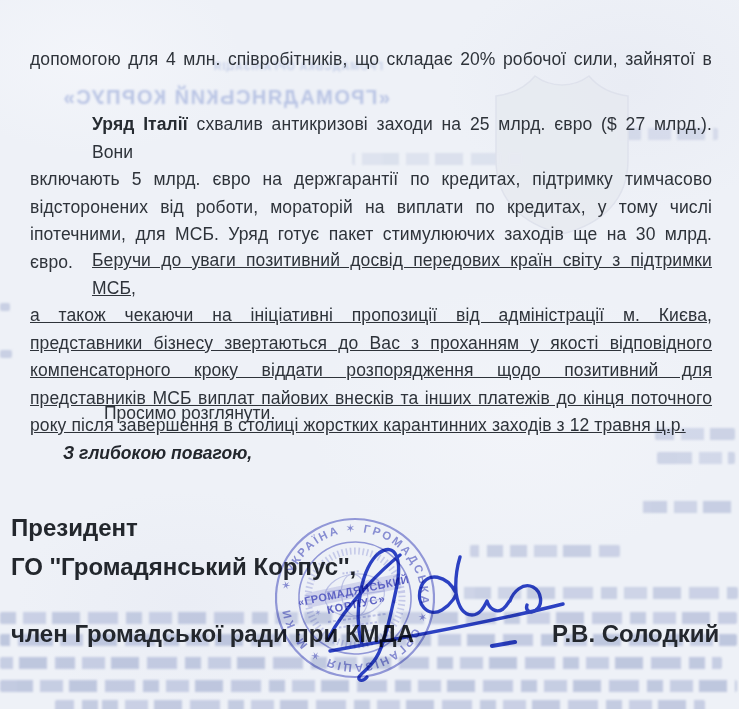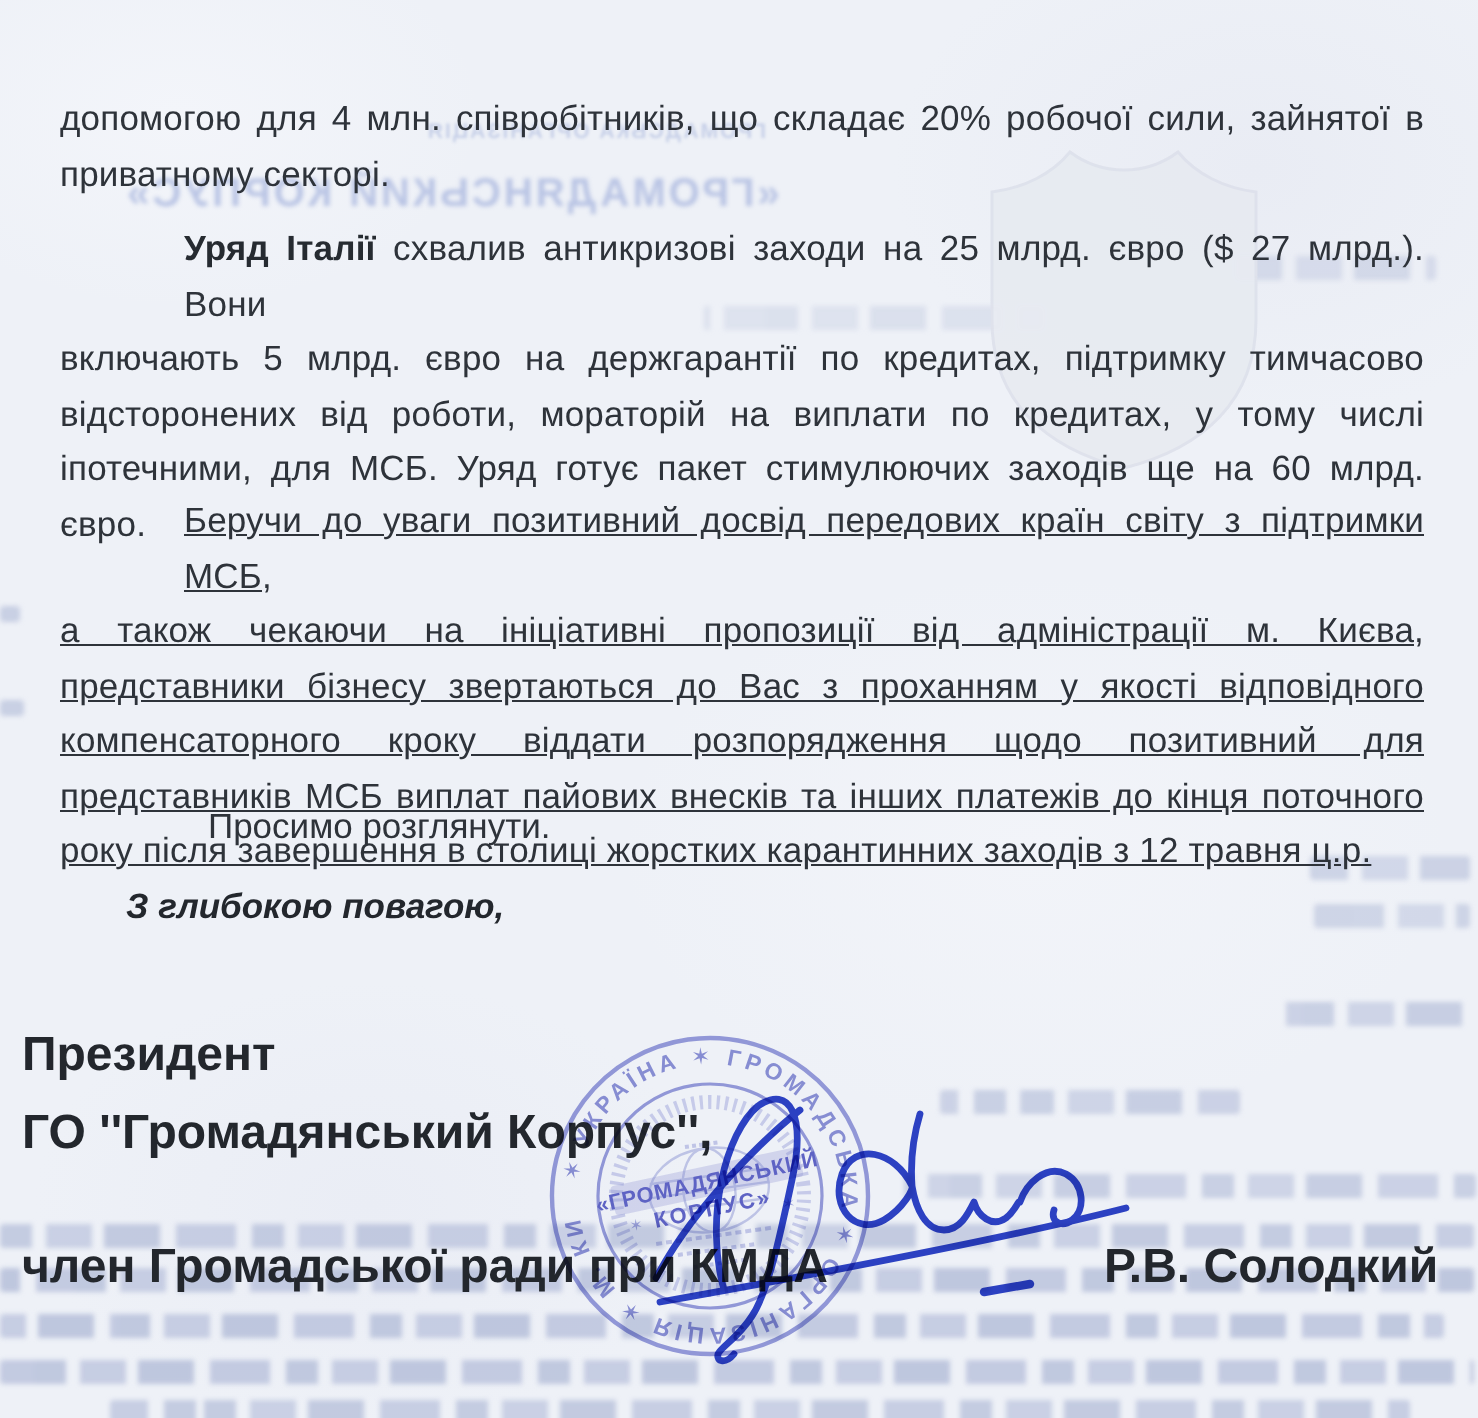--- a/index.html
+++ b/index.html
@@ -84,28 +84,27 @@
     <div class="bleed-line" style="left:0;top:680px;width:737px;opacity:.55;background-position:17px 0;"></div>
     <div class="bleed-line" style="left:55px;top:700px;width:650px;opacity:.50;background-position:47px 0;"></div>
     <div class="bleed-line" style="left:0;top:303px;width:10px;height:8px;opacity:.45;"></div>
     <div class="bleed-line" style="left:0;top:350px;width:12px;height:8px;opacity:.45;"></div>
   </div>
 
   <div class="letter">
 
     <div class="para" style="top:46px;">
       <div class="jline">допомогою для 4 млн. співробітників, що складає 20% робочої сили, зайнятої в</div>
-      <div class="jline last">приватному секторі.</div>
     </div>
 
     <div class="para" style="top:111px;">
       <div class="jline indent"><span class="lead">Уряд Італії</span><span> схвалив антикризові заходи на 25 млрд. євро ($ 27 млрд.). Вони</span></div>
       <div class="jline">включають 5 млрд. євро на держгарантії по кредитах, підтримку тимчасово</div>
       <div class="jline">відсторонених від роботи, мораторій на виплати по кредитах, у тому числі</div>
-      <div class="jline">іпотечними, для МСБ. Уряд готує пакет стимулюючих заходів ще на 60 млрд.</div>
+      <div class="jline">іпотечними, для МСБ. Уряд готує пакет стимулюючих заходів ще на 30 млрд.</div>
       <div class="jline last">євро.</div>
     </div>
 
     <div class="para" style="top:247px;text-decoration:underline;">
       <div class="jline indent">Беручи до уваги позитивний досвід передових країн світу з підтримки МСБ,</div>
       <div class="jline">а також чекаючи на ініціативні пропозиції від адміністрації м. Києва,</div>
       <div class="jline">представники бізнесу звертаються до Вас з проханням у якості відповідного</div>
       <div class="jline">компенсаторного кроку віддати розпорядження щодо позитивний для</div>
       <div class="jline">представників МСБ виплат пайових внесків та інших платежів до кінця поточного</div>
       <div class="jline last">року після завершення в столиці жорстких карантинних заходів з 12 травня ц.р.</div>

